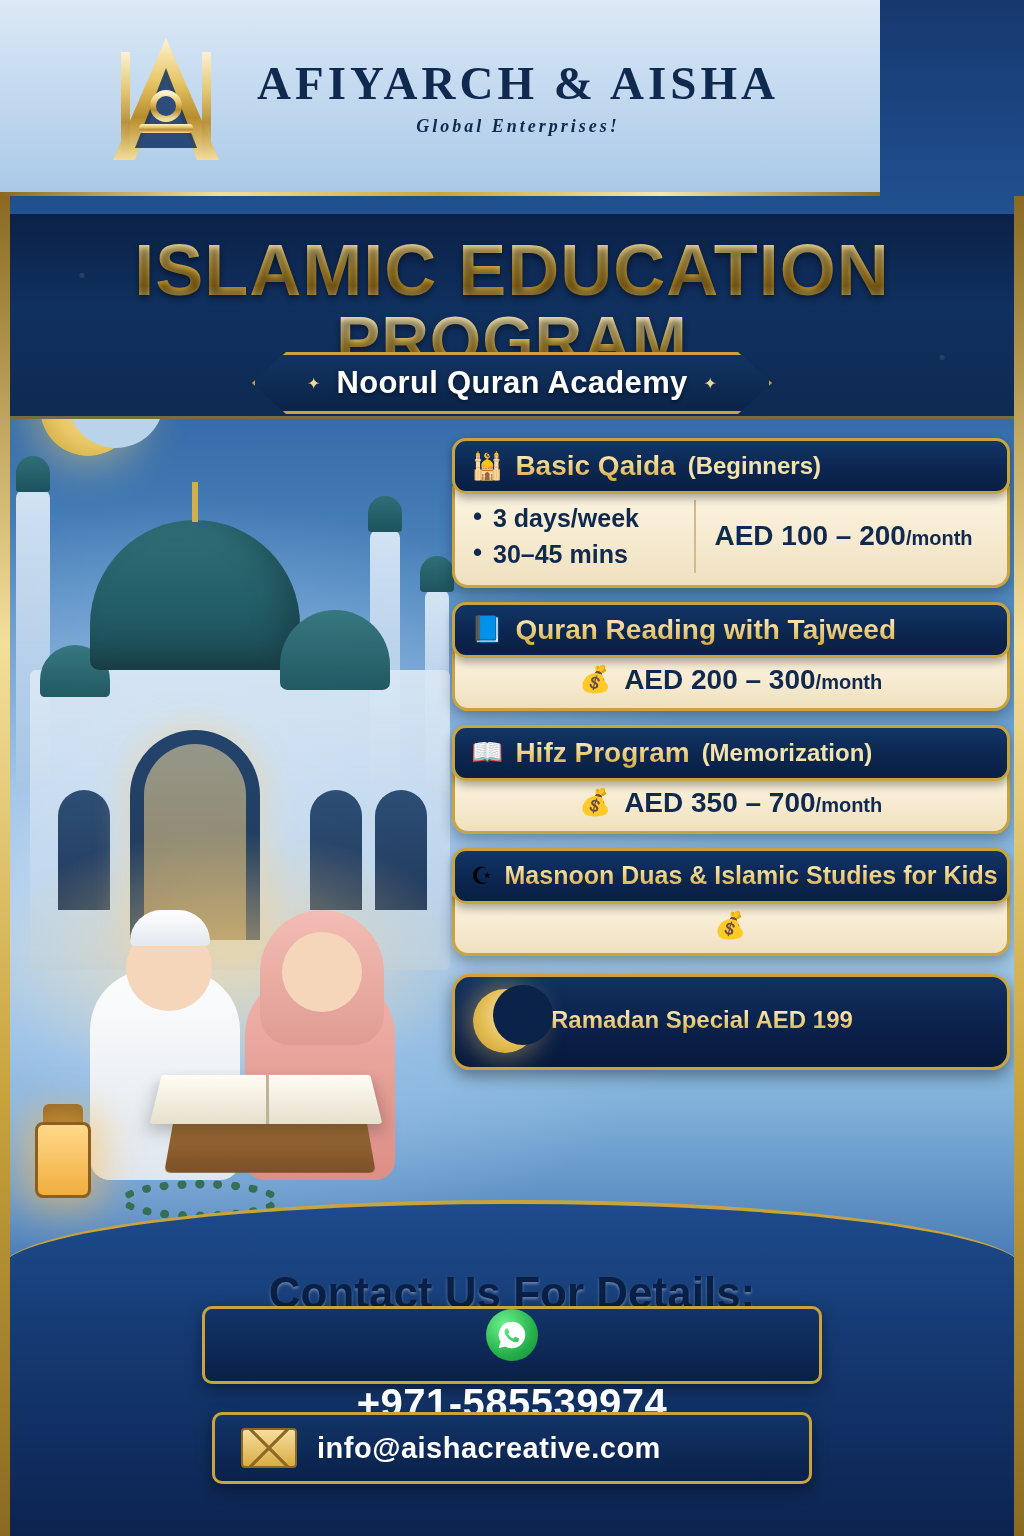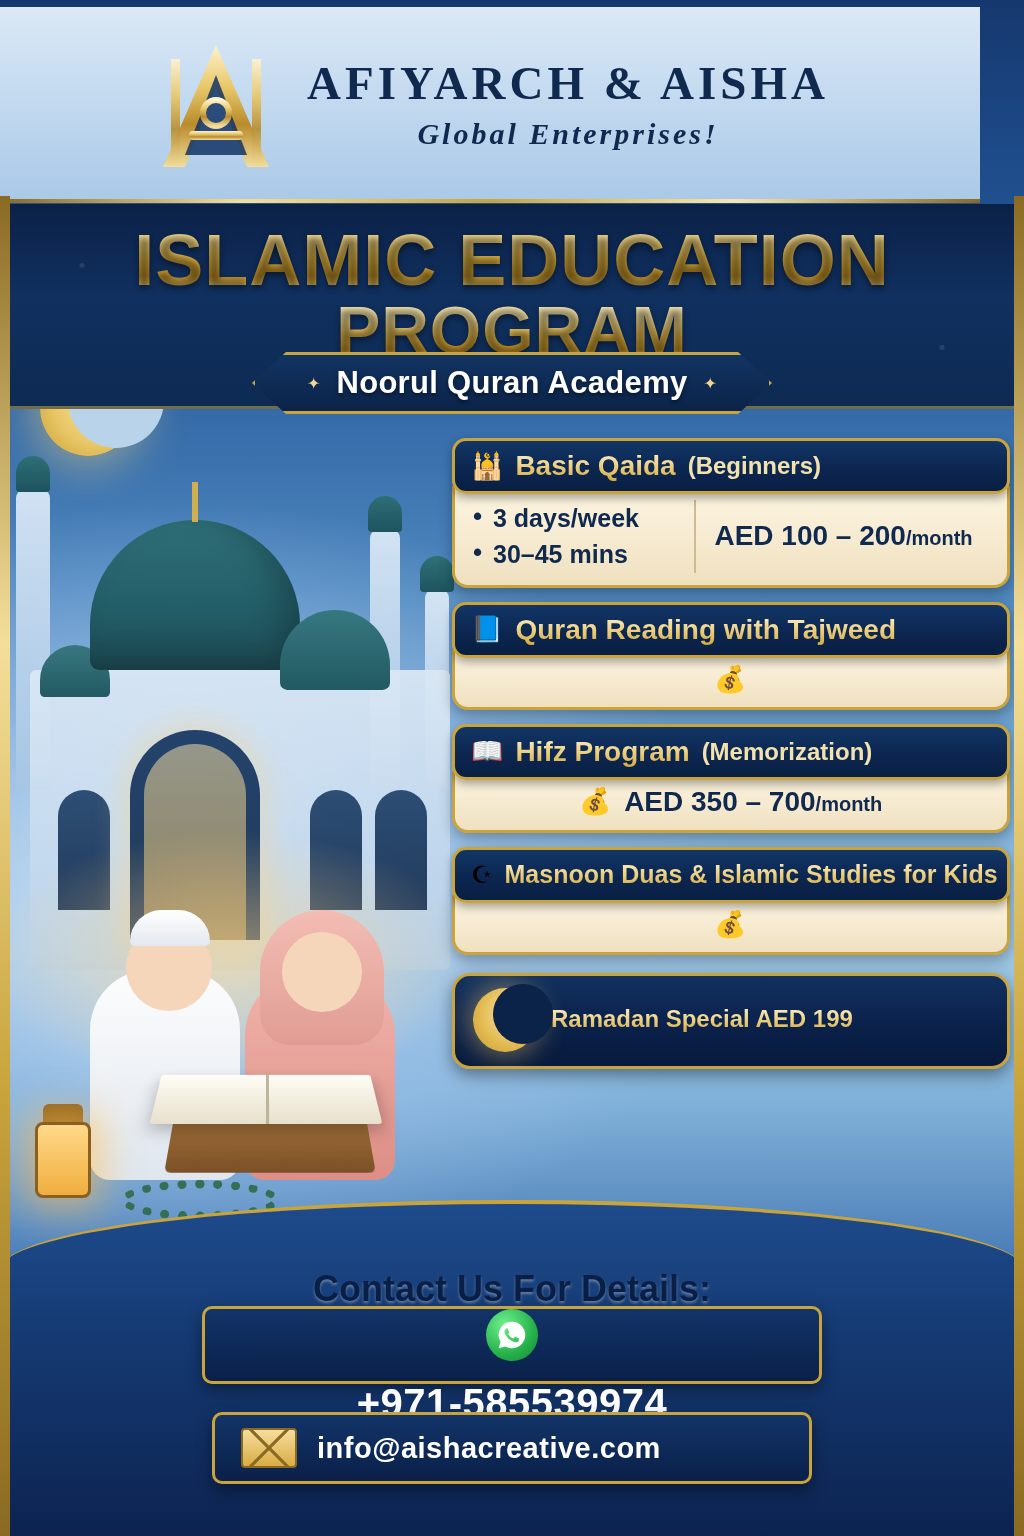--- a/index.html
+++ b/index.html
@@ -39,48 +39,47 @@
     content: ""; position: absolute; left: 50%; top: 50%;
     background: linear-gradient(90deg, rgba(255,255,255,0), #fff, rgba(255,255,255,0));
     transform: translate(-50%,-50%);
   }
   .star4::before { width: 54px; height: 2px; }
   .star4::after  { width: 2px; height: 54px;
       background: linear-gradient(180deg, rgba(255,255,255,0), #fff, rgba(255,255,255,0)); }
 
   
   .header {
-    position: absolute; top: 0; left: 0; width: 980px; height: 196px;
+    position: absolute; top: 0; left: 0; width: 880px; height: 196px;
     background: linear-gradient(180deg, #dce9f6 0%, #c4daf0 45%, #a9c9e7 100%);
     display: flex; align-items: center; justify-content: center; gap: 26px;
     z-index: 6;
-    margin-top: 7px;
   }
   .header::after {
     content:""; position:absolute; left:0; right:0; bottom:0; height:4px;
     background: linear-gradient(90deg,#8a6a22,#f4df9a,#c9a43c,#f7e7ad,#8a6a22);
   }
   .logo-mark { width: 130px; height: 140px; position: relative; flex: 0 0 auto; }
   .brand-block { text-align: center; }
   .brand-title {
     font-size: 47px; font-weight: bold; letter-spacing: 4px;
     color: #10294f; line-height: 1.05;
     font-family: "Liberation Serif", serif;
   }
   .brand-sub {
     margin-top: 8px;
-    font-size: 30px; font-style: italic; font-weight: bold; letter-spacing: 3px;
+    font-size: 18px; font-style: italic; font-weight: bold; letter-spacing: 3px;
     color: #10294f;
     font-family: "Liberation Serif", serif;
     text-align: center;
   }
 
   
   .headline-band {
-    position: absolute; top: 204px; left: 0; width: 1024px; height: 205px;
+    position: absolute; top: 214px; left: 0; width: 1024px; height: 205px;
     background: linear-gradient(180deg,#0b2147 0%, #10305f 45%, #0d2a52 100%);
     z-index: 5;
     box-shadow: inset 0 -3px 0 rgba(201,164,60,.55);
   }
   .headline-band::before {
     content:""; position:absolute; inset:0;
     background:
       radial-gradient(circle at 8% 30%, rgba(255,255,255,.10) 0 2px, transparent 3px),
       radial-gradient(circle at 92% 70%, rgba(255,255,255,.10) 0 2px, transparent 3px);
   }
@@ -289,21 +288,21 @@
 
   
   .bottom {
     position:absolute; left:0; bottom:0; width: 1024px; height: 336px; z-index: 9;
     background: linear-gradient(180deg,#1e4b8c 0%, #153a73 40%, #0c2350 100%);
     border-top: 4px solid #c9a43c;
     border-radius: 50% 50% 0 0 / 70px 70px 0 0;
   }
   .contact-title {
     position:absolute; left:0; right:0; top: 64px; text-align:center;
-    font-size: 36px; font-weight: bold; color:#0a1f45;
+    font-size: 44px; font-weight: bold; color:#0a1f45;
     text-shadow: 0 2px 3px rgba(255,255,255,.35);
   }
   .contact-row {
     position:absolute; left: 50%; transform: translateX(-50%);
     width: 620px; height: 78px;
     background: linear-gradient(180deg,#123468,#0a2049);
     border: 3px solid #c9a43c; border-radius: 10px;
     display:flex; align-items:center; gap: 20px; padding: 0 26px;
     box-shadow: 0 6px 16px rgba(0,0,0,.4);
   }
@@ -437,20 +436,23 @@
     </div>
 
     <div class="card">
       <div class="card-head">
         <span style="font-size:26px;">📘</span>
         <span class="h-title">Quran Reading with Tajweed</span>
       </div>
       <div class="card-body">
         <div class="price-row">
           <span class="coin">💰</span>
+          <span class="price" style="flex:none;">
+            <span>AED 200 – 300</span><span class="unit">/month</span>
+          </span>
         </div>
       </div>
     </div>
 
     <div class="card">
       <div class="card-head">
         <span style="font-size:26px;">📖</span>
         <span class="h-title">Hifz Program</span>
         <span class="h-note">(Memorization)</span>
       </div>

